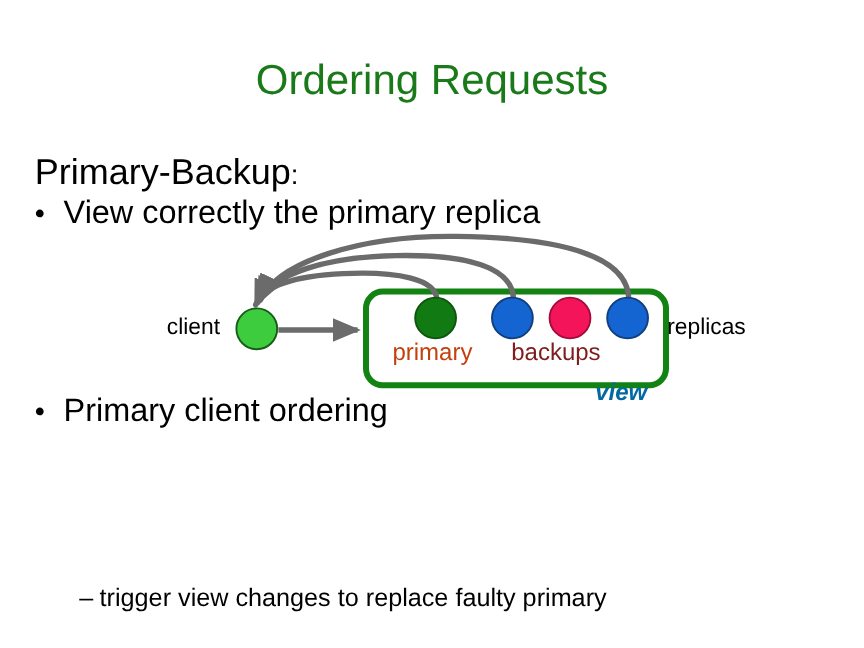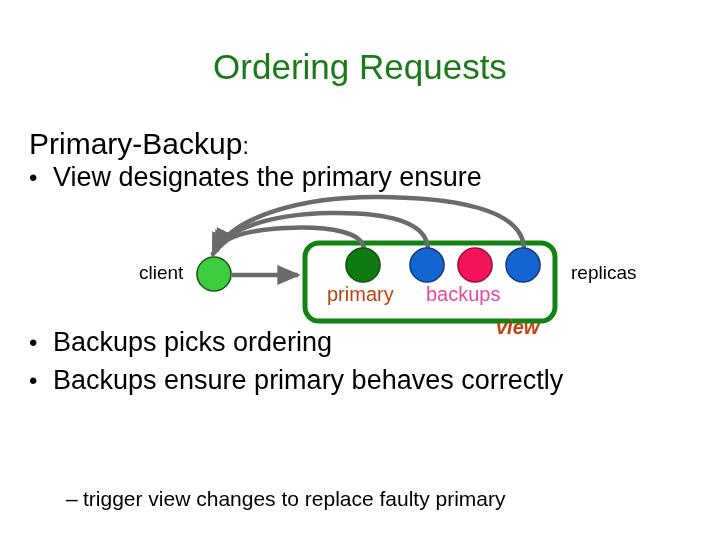--- a/index.html
+++ b/index.html
@@ -124,57 +124,55 @@
     left: 139px;
     top: 262px;
     font-size: 19px;
     color: #000000;
   }
   #label-replicas {
     left: 556px;
     top: 262px;
     font-size: 19px;
     color: #000000;
-    margin-left: 15px;
   }
   #label-primary {
     left: 327px;
     top: 283px;
     font-size: 20px;
     color: #c2410c;
   }
   #label-backups {
     left: 426px;
     top: 283px;
     font-size: 20px;
-    color: #ec4899;
+    color: #7f1d1d;
   }
   #label-view {
     left: 496px;
     top: 316px;
     font-size: 20px;
     font-weight: bold;
     font-style: italic;
-    color: #c2410c;
+    color: #0369a1;
   }
 </style>
 </head>
 <body>
 
 <div id="slide">
 
   <div id="title">Ordering Requests</div>
 
   <div id="heading-primary-backup"><span>Primary-Backup</span><span class="colon">:</span></div>
 
-  <div class="bullet-line" id="bullet-view"><span class="dot">•</span><span>View designates the primary ensure</span></div>
-
-  <div class="bullet-line" id="bullet-picks"><span class="dot">•</span><span>Backups picks ordering</span></div>
-
-  <div class="bullet-line" id="bullet-backups"><span class="dot">•</span><span>Backups ensure primary behaves correctly</span></div>
+  <div class="bullet-line" id="bullet-view"><span class="dot">•</span><span>View correctly the primary replica</span></div>
+
+  <div class="bullet-line" id="bullet-picks"><span class="dot">•</span><span>Primary client ordering</span></div>
+
 
 
   <div class="sub-bullet-line" id="sub-trigger"><span class="dash">–</span><span>trigger view changes to replace faulty primary</span></div>
 
   <div id="diagram">
 
     <svg id="diagram-svg" width="720" height="540" viewBox="0 0 720 540">
       <defs>
         <marker id="arrowhead-gray" markerWidth="5.2" markerHeight="4.4" refX="4.6" refY="2.2" orient="auto" markerUnits="strokeWidth">
           <path d="M0,0 L5.2,2.2 L0,4.4 z" fill="#6b6b6b"></path>

